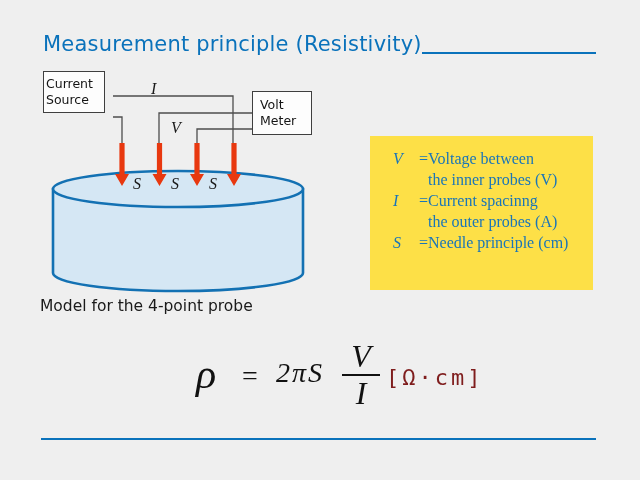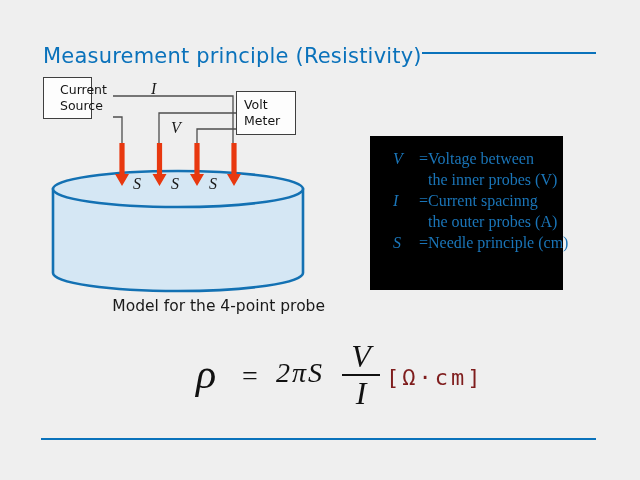--- a/index.html
+++ b/index.html
@@ -1,47 +1,47 @@
 <!DOCTYPE html>
 <html><head>
 <meta charset="utf-8">
 <style>
   html,body{margin:0;padding:0;}
   body{width:640px;height:480px;overflow:hidden;background:#efefef;
        font-family:"DejaVu Sans",sans-serif;}
   .slide{position:relative;width:640px;height:480px;background:#efefef;}
 
-  .page-title{position:absolute;left:43px;top:43px;font-size:21px;line-height:26px;
+  .page-title{position:absolute;left:43px;top:31px;font-size:21px;line-height:26px;
               color:#0a72bb;letter-spacing:0.2px;}
   .title-rule{position:absolute;left:422px;top:52px;width:174px;height:0;
               border-top:2px solid #0a72bb;}
   .footer-rule{position:absolute;left:41px;top:438px;width:555px;height:0;
                border-top:2px solid #0a72bb;}
 
   .canvas{position:absolute;left:0;top:0;width:640px;height:480px;}
 
   .inst-box{position:absolute;background:#fdfdfd;border:1.5px solid #3f3f3f;
             color:#141414;font-size:12.5px;line-height:16px;box-sizing:border-box;}
   .inst-box .bl{white-space:nowrap;}
-  .cs-box{left:43px;top:77px;width:49px;height:42px;padding:4px 0 0 16px;}
-  .vm-box{left:236px;top:91px;width:60px;height:44px;padding:5px 0 0 7px;}
+  .cs-box{left:43px;top:71px;width:62px;height:42px;padding:4px 0 0 2px;}
+  .vm-box{left:252px;top:91px;width:60px;height:44px;padding:5px 0 0 7px;}
 
   .sym{position:absolute;font-family:"Liberation Serif",serif;font-style:italic;
        font-size:16px;color:#1a1a1a;line-height:16px;}
   .lbl-i{left:151px;top:81px;}
   .lbl-v{left:171px;top:120px;}
   .lbl-s1{left:133px;top:176px;}
   .lbl-s2{left:171px;top:176px;}
   .lbl-s3{left:209px;top:176px;}
 
-  .caption{position:absolute;left:40px;top:296px;width:285px;text-align:right;
+  .caption{position:absolute;left:40px;top:296px;width:285px;text-align:left;
            font-size:15.5px;line-height:20px;color:#1a1a1a;}
 
-  .legend{position:absolute;left:370px;top:136px;width:193px;height:154px;
-          background:#000000;box-sizing:border-box;padding:12px 0 0 23px;
+  .legend{position:absolute;left:370px;top:136px;width:223px;height:154px;
+          background:#fde047;box-sizing:border-box;padding:12px 0 0 23px;
           font-family:"Liberation Serif",serif;font-size:16px;color:#1a75b8;}
   .legend .row{line-height:21px;white-space:nowrap;}
   .legend .row.cont{padding-left:35px;}
   .legend .s-cell{display:inline-block;width:26px;font-style:italic;}
 
   .formula{font-family:"Liberation Serif",serif;color:#111;}
   .f-rho{position:absolute;left:196px;top:353px;font-size:42px;line-height:42px;font-style:italic;}
   .f-eq{position:absolute;left:242px;top:362px;font-size:28px;line-height:28px;}
   .f-coef{position:absolute;left:276px;top:352px;font-size:28px;line-height:42px;font-style:italic;letter-spacing:2px;}
   .f-frac{position:absolute;left:340px;top:340px;width:42px;text-align:center;}

